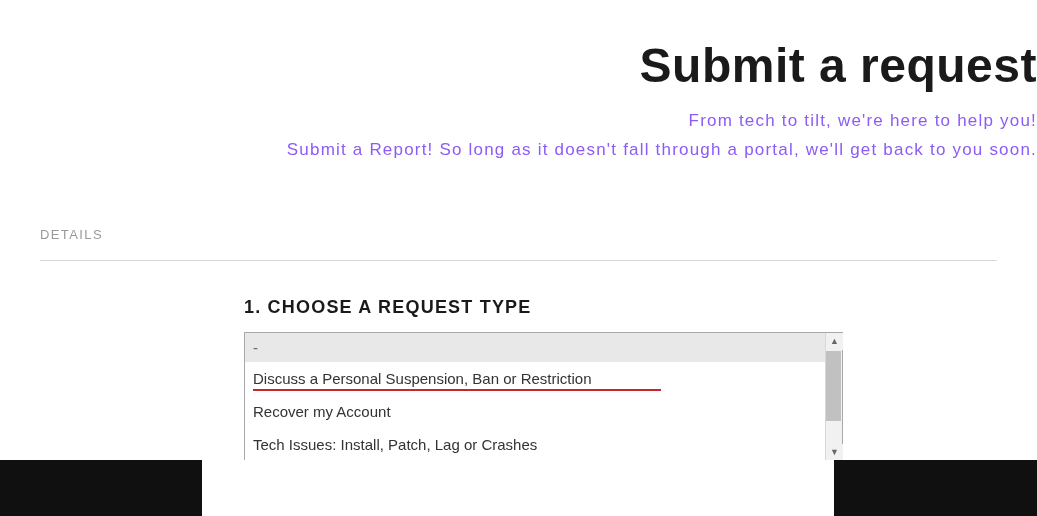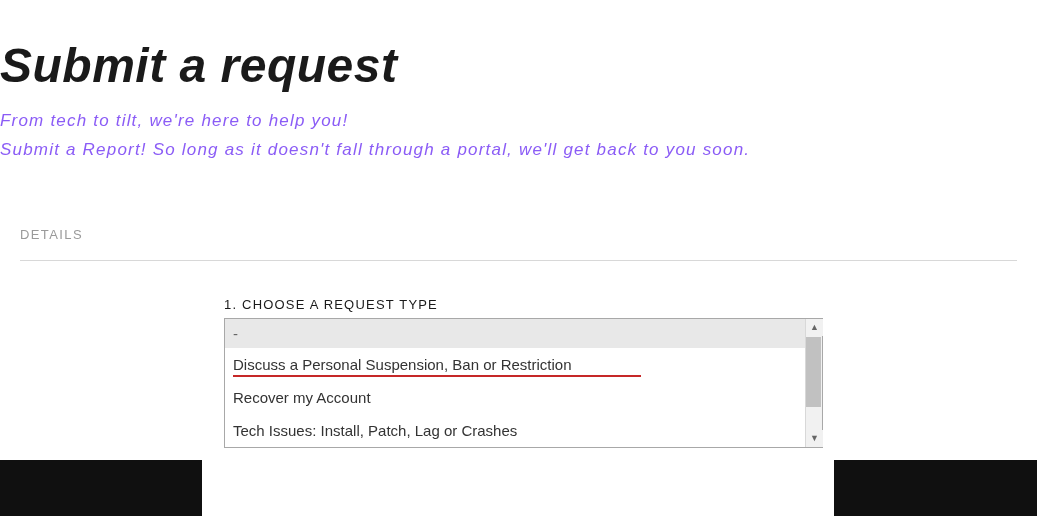--- a/index.html
+++ b/index.html
@@ -9,62 +9,61 @@
     }
     body {
       font-family: Arial, Helvetica, sans-serif;
       background: #fff;
       width: 1037px;
       height: 516px;
       position: relative;
       overflow: hidden;
     }
     .header {
-      text-align: left;
+      text-align: right;
       padding-top: 38px;
-      font-style: italic;
     }
     .page-title {
       font-size: 48px;
       font-weight: 900;
       color: #1a1a1a;
       letter-spacing: 0.5px;
       margin-bottom: 14px;
     }
     .subtitle {
       font-size: 17px;
       color: #8b5cf6;
       letter-spacing: 1.2px;
       line-height: 1.7;
     }
     .details-section {
       margin-top: 62px;
-      padding: 0 20px;
+      padding: 0 40px;
     }
     .details-label {
       font-size: 13px;
       color: #9a9a9a;
       letter-spacing: 1.4px;
       font-weight: 500;
       text-transform: uppercase;
       padding-bottom: 18px;
       border-bottom: 1px solid #d8d8d8;
     }
     .form-area {
       margin-top: 36px;
       padding-left: 204px;
       padding-right: 204px;
     }
     .form-label {
-      font-size: 13px;
+      font-size: 18px;
       color: #1a1a1a;
       letter-spacing: 1.2px;
-      font-weight: 400;
+      font-weight: 700;
       text-transform: uppercase;
-      margin-bottom: 6px;
+      margin-bottom: 14px;
     }
     .dropdown-wrapper {
       position: relative;
       width: 599px;
       border: 1px solid #a8a8a8;
       background: #fff;
     }
     .dropdown-list {
       list-style: none;
       max-height: 175px;

